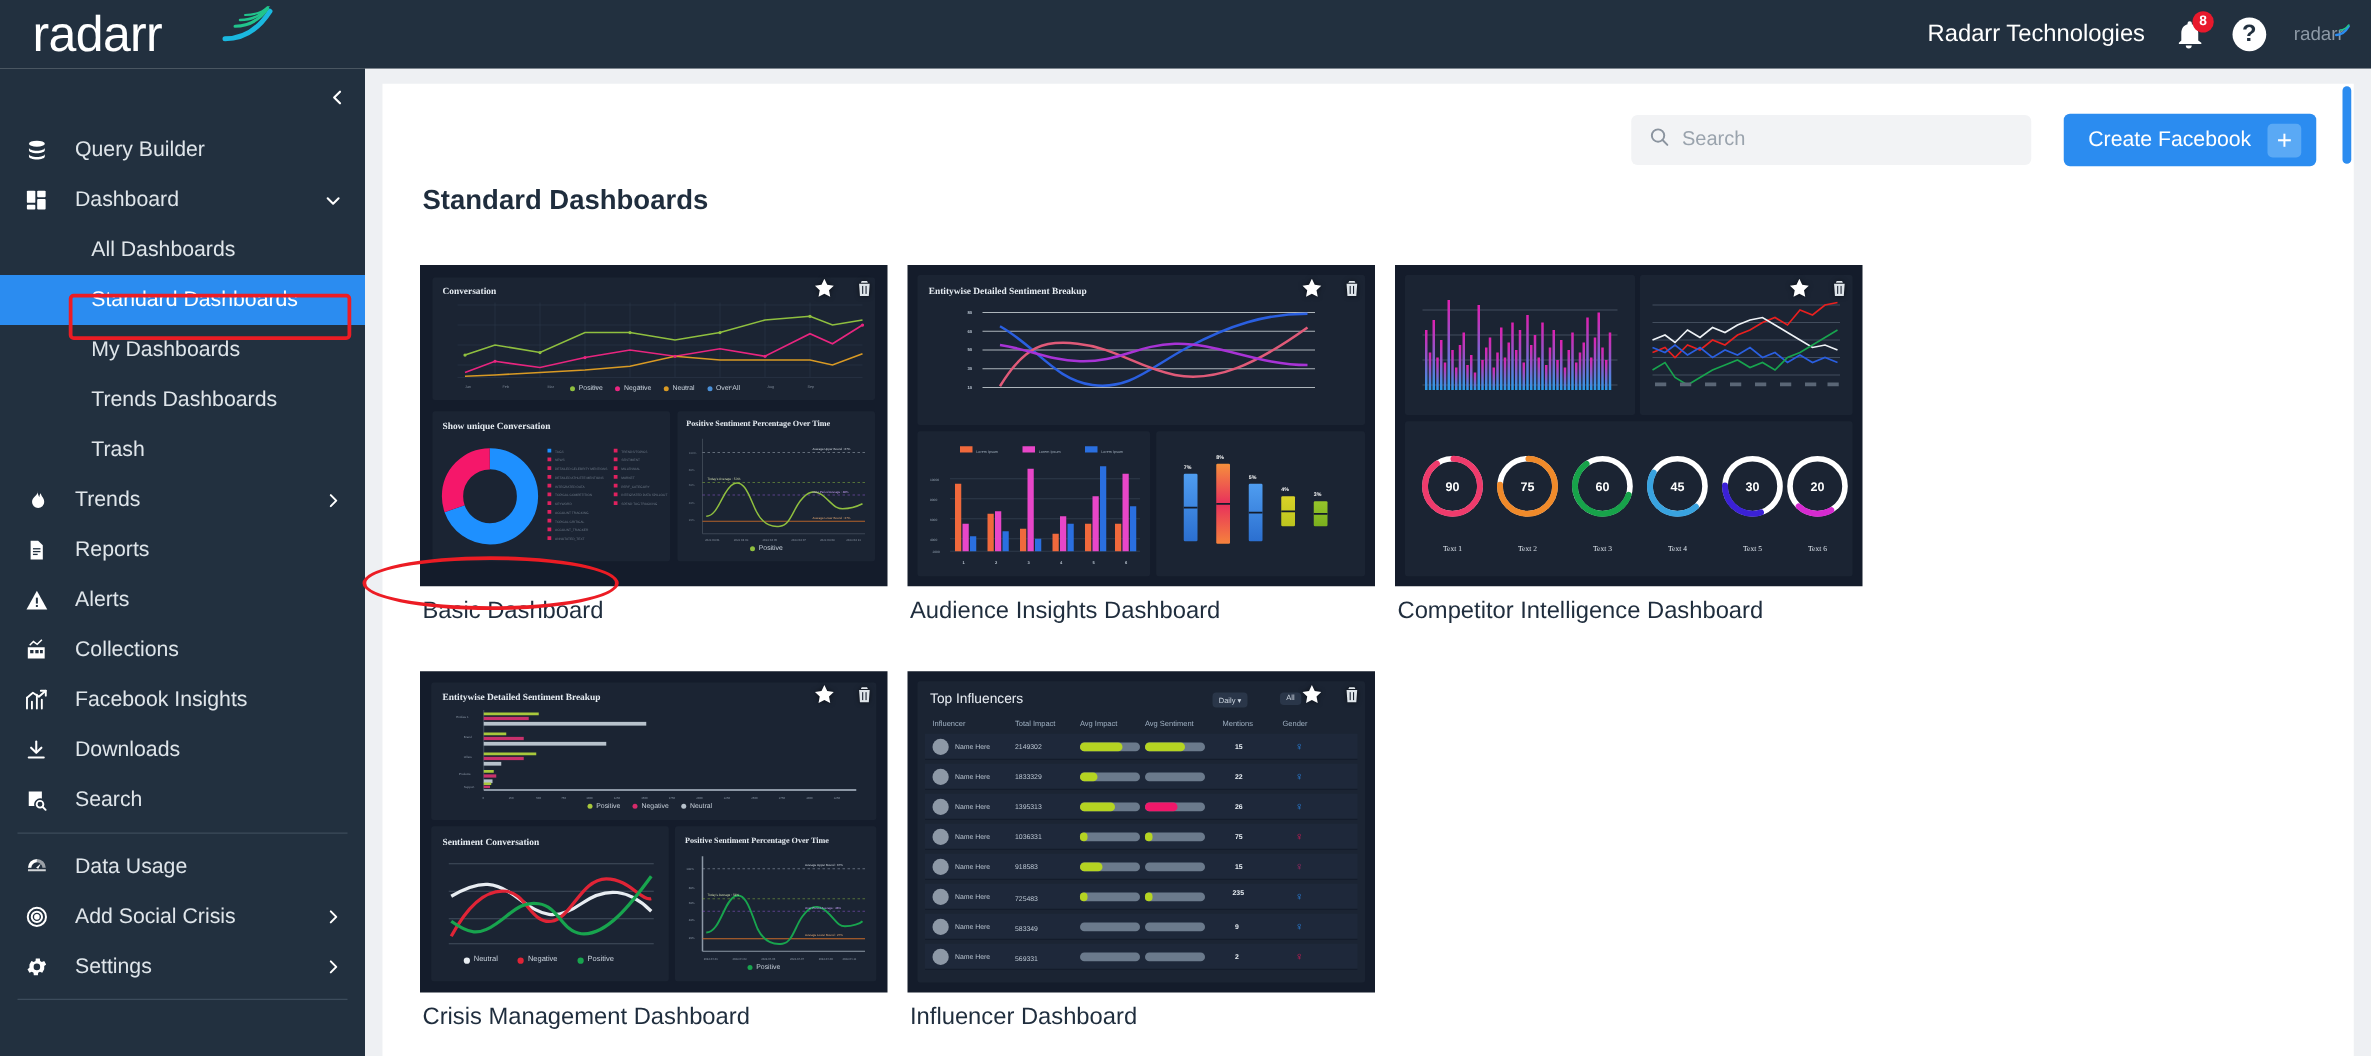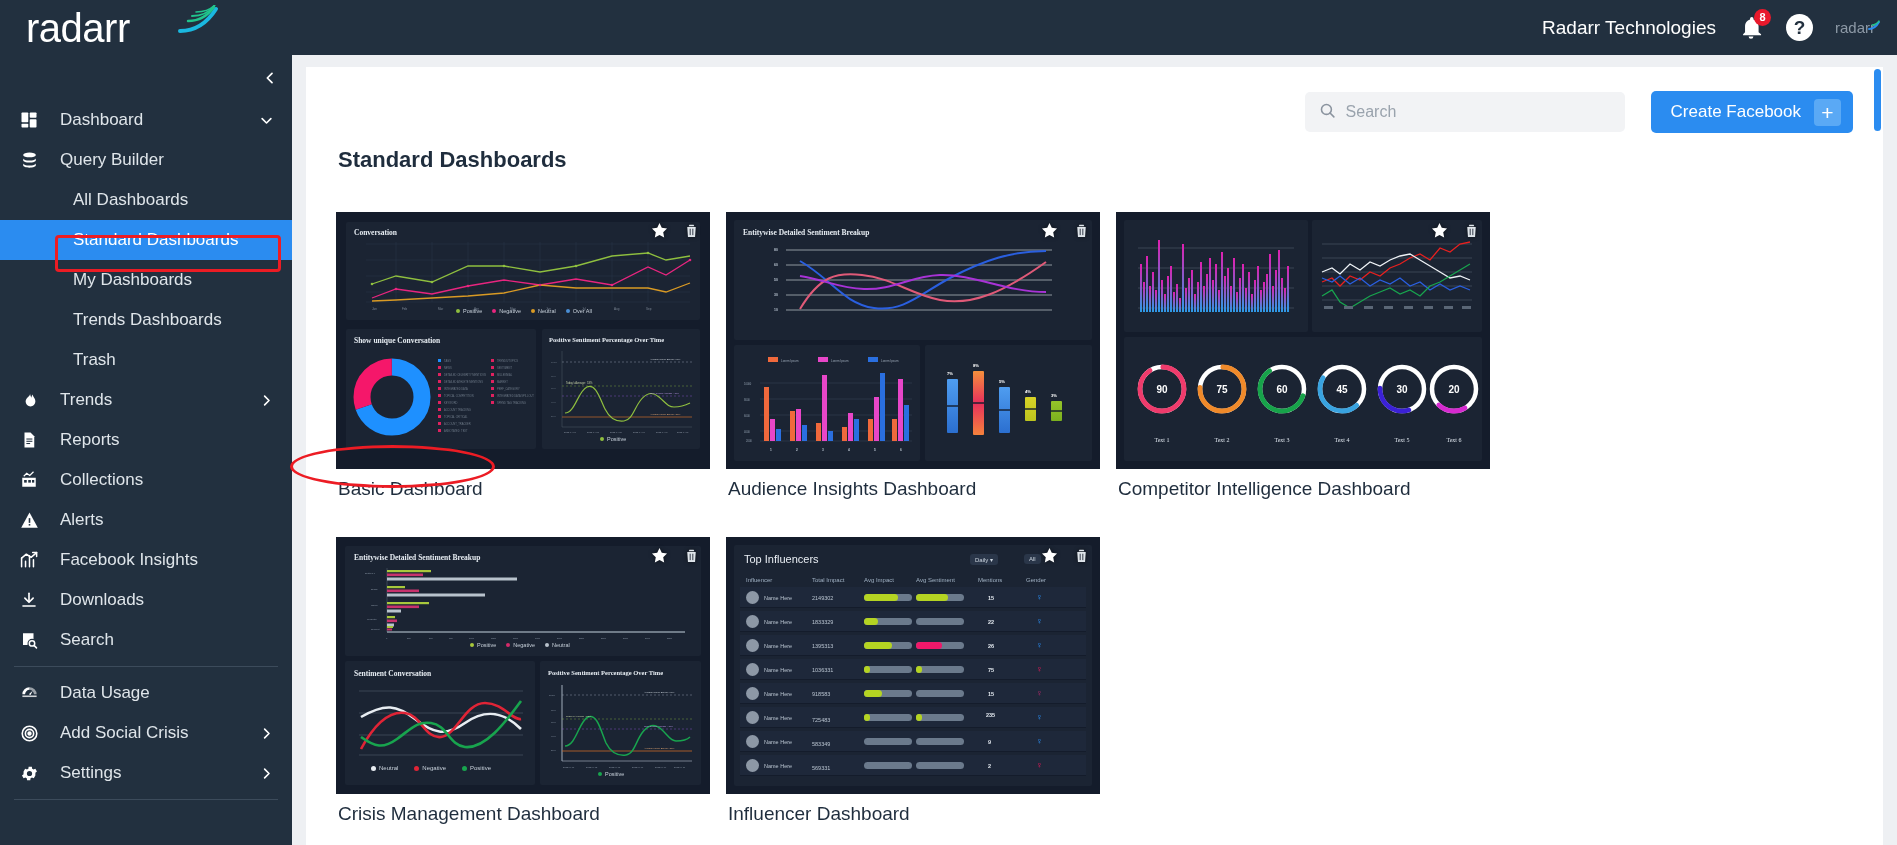--- a/index.html
+++ b/index.html
@@ -237,44 +237,44 @@
     <div class="collapse-btn">
       <svg width="16" height="16" viewBox="0 0 24 24" fill="none" stroke="#ffffff" stroke-width="2.6" stroke-linecap="round" stroke-linejoin="round">
         <polyline points="15 5 8 12 15 19"></polyline>
       </svg>
     </div>
 
     <div class="nav">
 
       <div class="nav-item">
         <span class="ico">
+          <svg width="19" height="19" viewBox="0 0 24 24" fill="#ffffff">
+            <ellipse cx="12" cy="5" rx="8" ry="3"></ellipse>
+            <path d="M4 9c0 1.7 3.6 3 8 3s8-1.3 8-3v2.6c0 1.7-3.6 3-8 3s-8-1.3-8-3z"></path>
+            <path d="M4 15.4c0 1.7 3.6 3 8 3s8-1.3 8-3V18c0 1.7-3.6 3-8 3s-8-1.3-8-3z"></path>
+          </svg>
+        </span>
+        <span class="lbl">Query Builder</span>
+      </div>
+
+      <div class="nav-item">
+        <span class="ico">
           <svg width="18" height="18" viewBox="0 0 24 24" fill="#ffffff">
             <rect x="2" y="2" width="9" height="13" rx="1"></rect>
             <rect x="13" y="2" width="9" height="7" rx="1"></rect>
             <rect x="2" y="17" width="9" height="5" rx="1"></rect>
             <rect x="13" y="11" width="9" height="11" rx="1"></rect>
           </svg>
         </span>
         <span class="lbl">Dashboard</span>
         <span class="chev">
           <svg width="15" height="15" viewBox="0 0 24 24" fill="none" stroke="#ffffff" stroke-width="2.6" stroke-linecap="round" stroke-linejoin="round">
             <polyline points="5 9 12 16 19 9"></polyline>
           </svg>
         </span>
-      </div>
-
-      <div class="nav-item">
-        <span class="ico">
-          <svg width="19" height="19" viewBox="0 0 24 24" fill="#ffffff">
-            <ellipse cx="12" cy="5" rx="8" ry="3"></ellipse>
-            <path d="M4 9c0 1.7 3.6 3 8 3s8-1.3 8-3v2.6c0 1.7-3.6 3-8 3s-8-1.3-8-3z"></path>
-            <path d="M4 15.4c0 1.7 3.6 3 8 3s8-1.3 8-3V18c0 1.7-3.6 3-8 3s-8-1.3-8-3z"></path>
-          </svg>
-        </span>
-        <span class="lbl">Query Builder</span>
       </div>
 
       <div class="sub-item">
         <span>All Dashboards</span>
       </div>
       <div class="sub-item active">
         <span>Standard Dashboards</span>
       </div>
       <div class="sub-item">
         <span>My Dashboards</span>
@@ -303,44 +303,44 @@
       <div class="nav-item">
         <span class="ico">
           <svg width="18" height="18" viewBox="0 0 24 24" fill="#ffffff">
             <path d="M6 2h8l5 5v15H6z"></path>
             <rect x="8.5" y="10" width="8" height="1.4" fill="#22303f"></rect>
             <rect x="8.5" y="13" width="8" height="1.4" fill="#22303f"></rect>
             <rect x="8.5" y="16" width="5" height="1.4" fill="#22303f"></rect>
           </svg>
         </span>
         <span class="lbl">Reports</span>
+      </div>
+
+      <div class="nav-item">
+        <span class="ico">
+          <svg width="19" height="19" viewBox="0 0 24 24" fill="#ffffff">
+            <path d="M12 2 1.5 21h21z"></path>
+            <rect x="11" y="9" width="2" height="6" fill="#22303f"></rect>
+            <rect x="11" y="16.4" width="2" height="2" fill="#22303f"></rect>
+          </svg>
+        </span>
+        <span class="lbl">Alerts</span>
       </div>
 
       <div class="nav-item">
         <span class="ico">
           <svg width="18" height="18" viewBox="0 0 24 24" fill="#ffffff">
             <path d="M3 9h18v12H3z"></path>
             <rect x="5.5" y="12" width="3.5" height="3.5" fill="#22303f"></rect>
             <rect x="11" y="12" width="3.5" height="3.5" fill="#22303f"></rect>
             <rect x="16" y="12" width="3" height="3.5" fill="#22303f"></rect>
             <path d="M5 7 L9 3 L13 6 L18 1" stroke="#ffffff" stroke-width="1.6" fill="none"></path>
           </svg>
         </span>
         <span class="lbl">Collections</span>
-      </div>
-
-      <div class="nav-item">
-        <span class="ico">
-          <svg width="19" height="19" viewBox="0 0 24 24" fill="#ffffff">
-            <path d="M12 2 1.5 21h21z"></path>
-            <rect x="11" y="9" width="2" height="6" fill="#22303f"></rect>
-            <rect x="11" y="16.4" width="2" height="2" fill="#22303f"></rect>
-          </svg>
-        </span>
-        <span class="lbl">Alerts</span>
       </div>
 
       <div class="nav-item">
         <span class="ico">
           <svg width="19" height="19" viewBox="0 0 24 24" fill="none" stroke="#ffffff" stroke-width="1.9">
             <path d="M2 20V9M7 20V13M12 20V6M17 20V11" stroke-linecap="round"></path>
             <path d="M2 9 L8 4 L14 8 L21 2" stroke-linecap="round" stroke-linejoin="round"></path>
             <path d="M16 2h5v5" stroke-linecap="round" stroke-linejoin="round"></path>
           </svg>
         </span>

